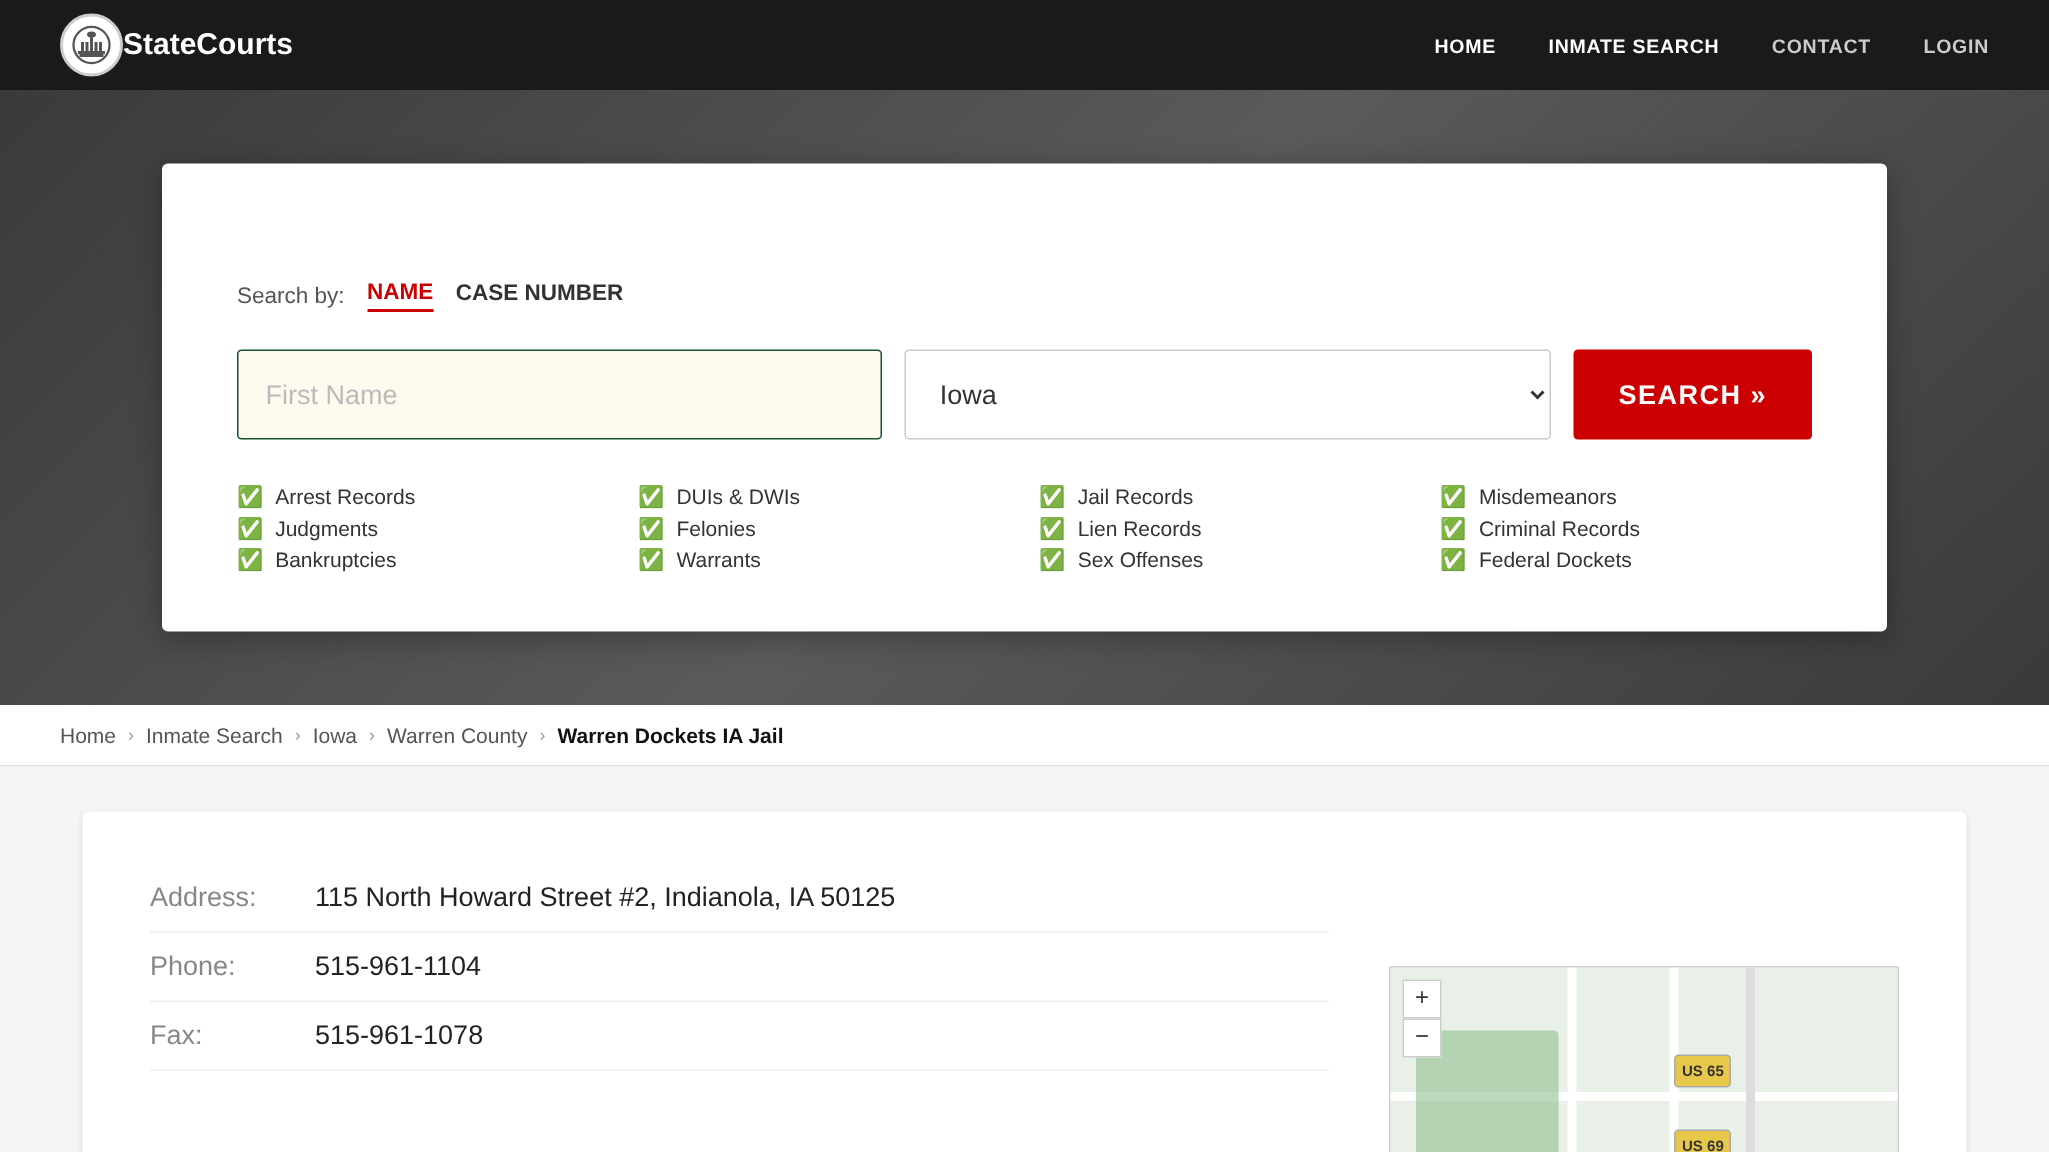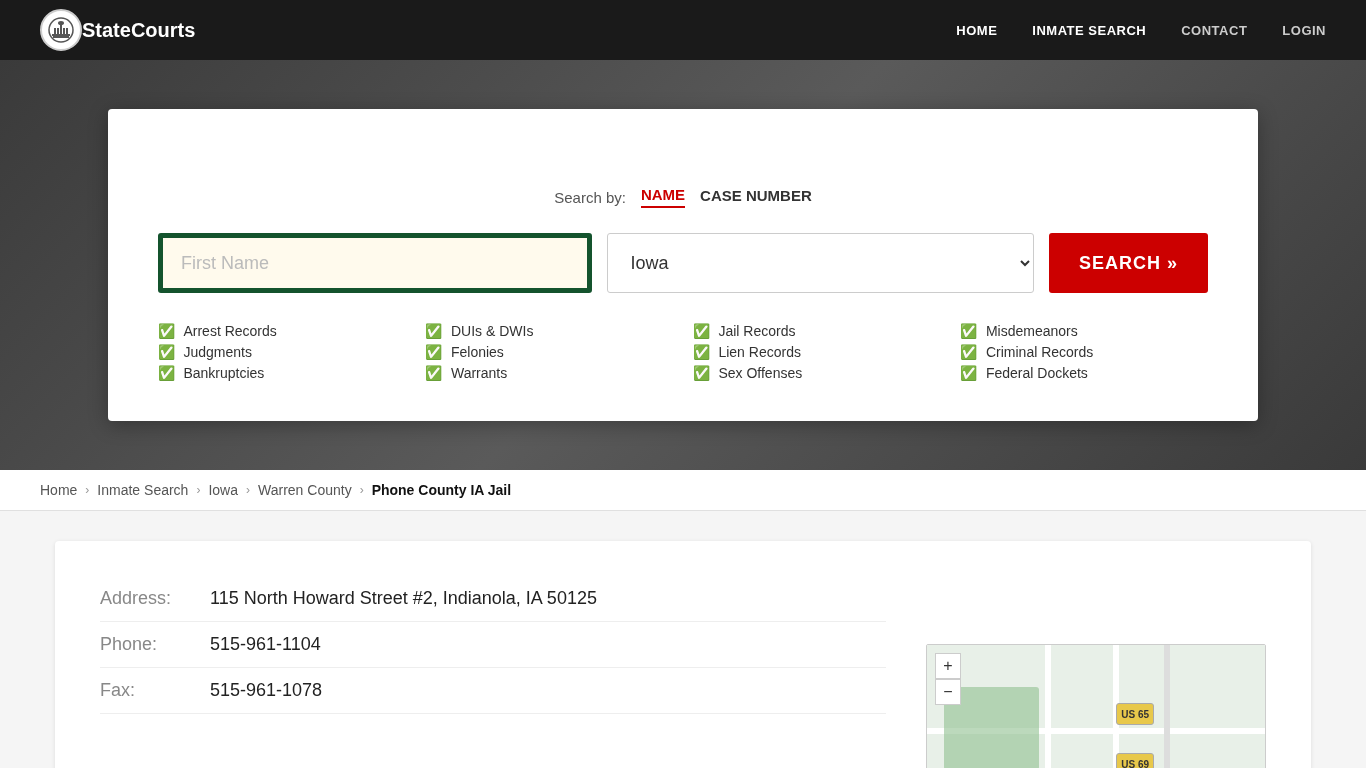--- a/index.html
+++ b/index.html
@@ -104,21 +104,20 @@
     .search-card-title {
       text-align: center;
       font-size: 36px;
       font-weight: bold;
       color: #222;
       margin-bottom: 18px;
     }
     .search-by-row {
       display: flex;
       align-items: center;
-      justify-content: center;
       gap: 15px;
       margin-bottom: 25px;
       margin-top: 42px;
     }
     .search-by-label {
       color: #555;
       font-size: 15px;
     }
     .search-tab {
       font-size: 15px;
@@ -136,21 +135,21 @@
     }
     .search-fields-row {
       display: flex;
       gap: 15px;
       align-items: center;
       margin-bottom: 30px;
     }
     .search-input {
       flex: 1;
       height: 60px;
-      border: 5px solid #14532d;
+      border: 1px solid #14532d;
       background: #fffaed;
       font-size: 18px;
       color: #999;
       padding: 0 18px;
       border-radius: 3px;
       outline: none;
     }
     .search-input::placeholder {
       color: #bbb;
     }
@@ -444,21 +443,21 @@
 
 <div class="breadcrumb-bar">
   <a class="breadcrumb-link">Home</a>
   <span class="breadcrumb-sep">›</span>
   <a class="breadcrumb-link">Inmate Search</a>
   <span class="breadcrumb-sep">›</span>
   <a class="breadcrumb-link">Iowa</a>
   <span class="breadcrumb-sep">›</span>
   <a class="breadcrumb-link">Warren County</a>
   <span class="breadcrumb-sep">›</span>
-  <span class="breadcrumb-current">Phone County IA Jail</span>
+  <span class="breadcrumb-current">Warren Dockets IA Jail</span>
 </div>
 
 <div class="content-area">
   <div class="facility-card">
     <div class="facility-info">
       <table class="info-table">
         <tbody>
             <tr>
           <td class="info-label">Address:</td>
           <td class="info-value">115 North Howard Street #2, Indianola, IA 50125</td>

